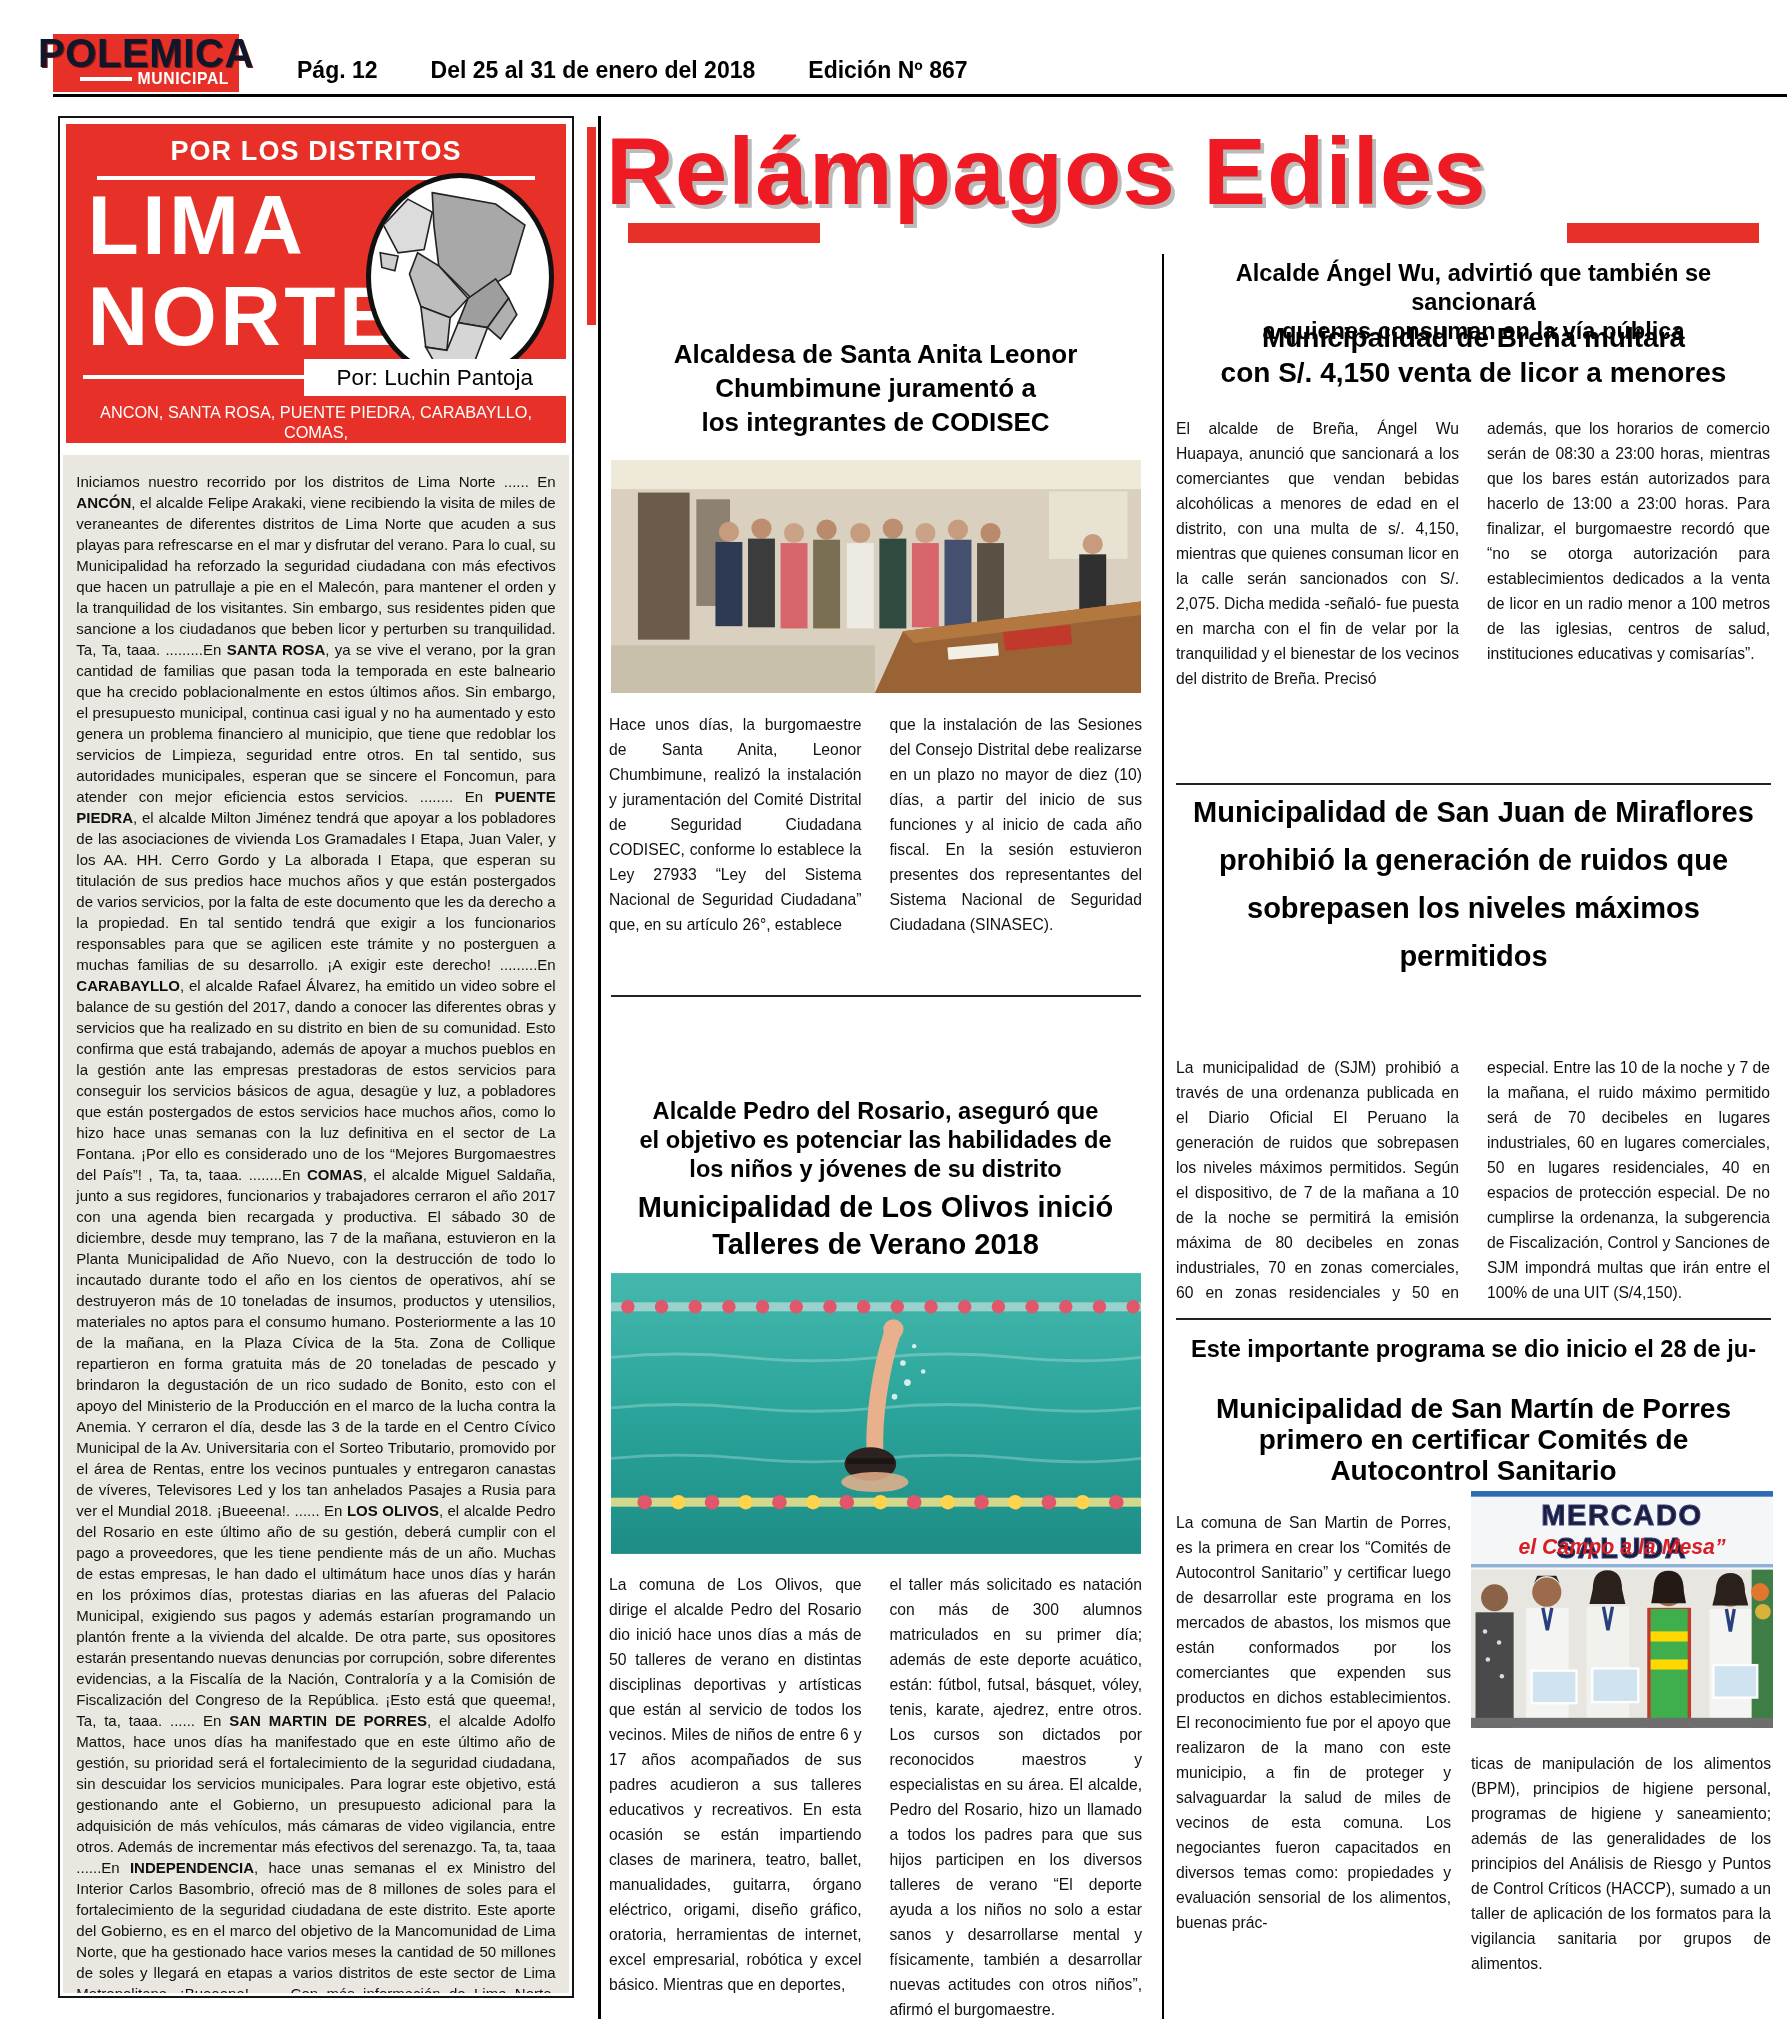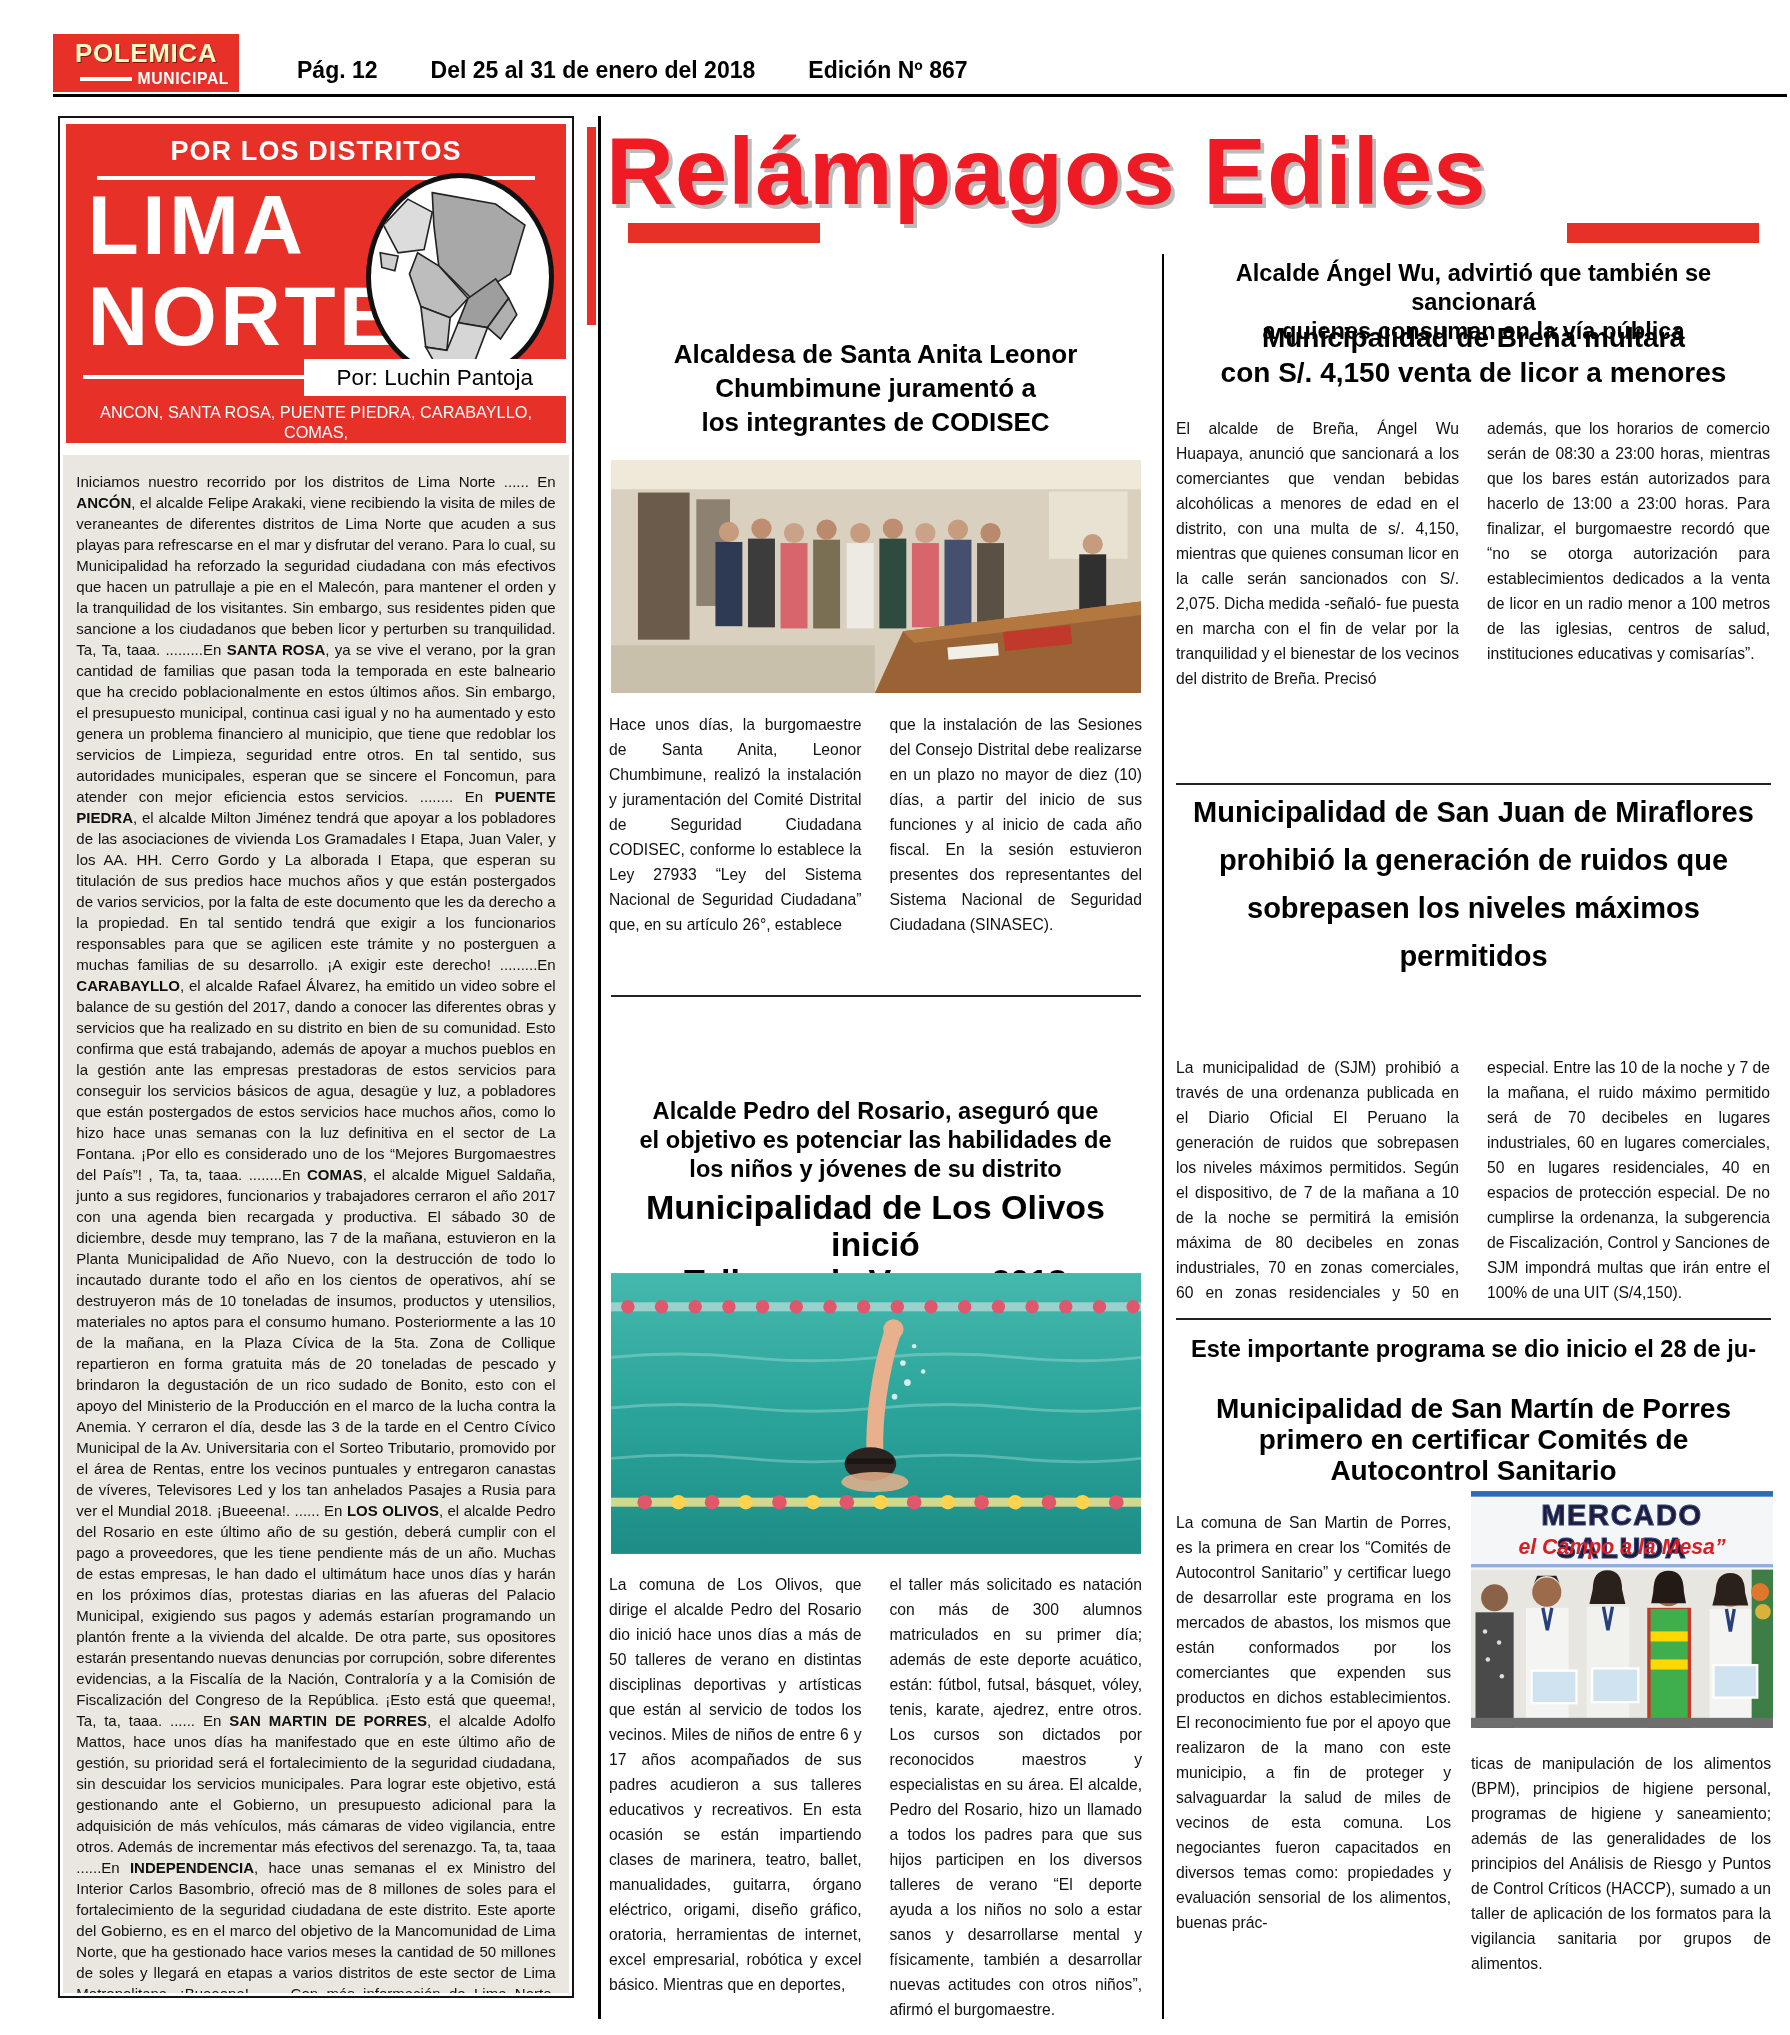--- a/index.html
+++ b/index.html
@@ -2,21 +2,21 @@
 <html style="font-size:9px"><head>
 <meta charset="utf-8">
 <style>
   html,body{margin:0;padding:0;background:#ffffff;}
   body{width:1790px;height:2035px;position:relative;overflow:hidden;
        font-family:"Liberation Sans","DejaVu Sans",sans-serif;color:#121212;}
   .abs{position:absolute;}
   
   .logo-box{left:53px;top:34px;width:186px;height:58px;background:#e73128;
             display:flex;flex-direction:column;justify-content:center;align-items:center;}
-  .logo-top{color:#fef9c3;font-weight:bold;font-size:26px;letter-spacing:0.6px;line-height:30px;
+  .logo-top{color:#0f172a;font-weight:bold;font-size:40px;letter-spacing:0.6px;line-height:30px;
             text-shadow:1.1px 1.1px 0 #7e1410;}
   .logo-bottom-row{display:flex;align-items:center;gap:5.6px;margin-top:2.2px;width:100%;
             justify-content:flex-end;padding-right:10px;box-sizing:border-box;}
   .logo-rule{width:52px;height:3.4px;background:#fff;}
   .logo-bottom{color:#fff;font-weight:bold;font-size:15.7px;letter-spacing:0.6px;}
   .header-meta{left:297px;top:57px;display:flex;gap:53px;font-weight:bold;font-size:23px;color:#000;}
   .header-rule{left:53px;top:94px;width:1734px;height:3.4px;background:#000;}
   
   .sidebar{left:58px;top:116px;width:516px;height:1882px;border:2.8px solid #141414;
            background:#ffffff;box-sizing:border-box;}
@@ -158,21 +158,21 @@
   <div class="col" style="width:253px;">Hace unos días, la burgomaestre de Santa Anita, Leonor Chumbimune, realizó la instalación y juramentación del Comité Distrital de Seguridad Ciudadana CODISEC, conforme lo establece la Ley 27933 “Ley del Sistema Nacional de Seguridad Ciudadana” que, en su artículo 26°, establece</div>
   <div class="col" style="width:253px;">que la instalación de las Sesiones del Consejo Distrital debe realizarse en un plazo no mayor de diez (10) días, a partir del inicio de sus funciones y al inicio de cada año fiscal. En la sesión estuvieron presentes dos representantes del Sistema Nacional de Seguridad Ciudadana (SINASEC).</div>
 </div>
 <div class="abs hsep" style="left:611px;top:995px;width:530px;"></div>
 
 <div class="abs kicker-lines" style="left:609px;top:1097px;width:533px;">
     <div>Alcalde Pedro del Rosario, aseguró que</div>
     <div>el objetivo es potenciar las habilidades de</div>
     <div>los niños y jóvenes de su distrito</div>
   </div>
-<div class="abs hl" style="left:609px;top:1189px;width:533px;font-size:34px;line-height:37px;">
+<div class="abs hl" style="left:609px;top:1189px;width:533px;font-size:29px;line-height:37px;">
     <div>Municipalidad de Los Olivos inició</div>
     <div>Talleres de Verano 2018</div>
   </div>
 <div class="abs photo" style="left:611px;top:1273px;width:530px;height:281px;">
   <svg width="530" height="281" viewBox="0 0 944 500">
     <defs>
       <linearGradient id="water" x1="0" y1="0" x2="0" y2="1">
         <stop offset="0" stop-color="#45b8ad"></stop>
           <stop offset="0.5" stop-color="#2aa49a"></stop>
           <stop offset="1" stop-color="#1d8d86"></stop>

